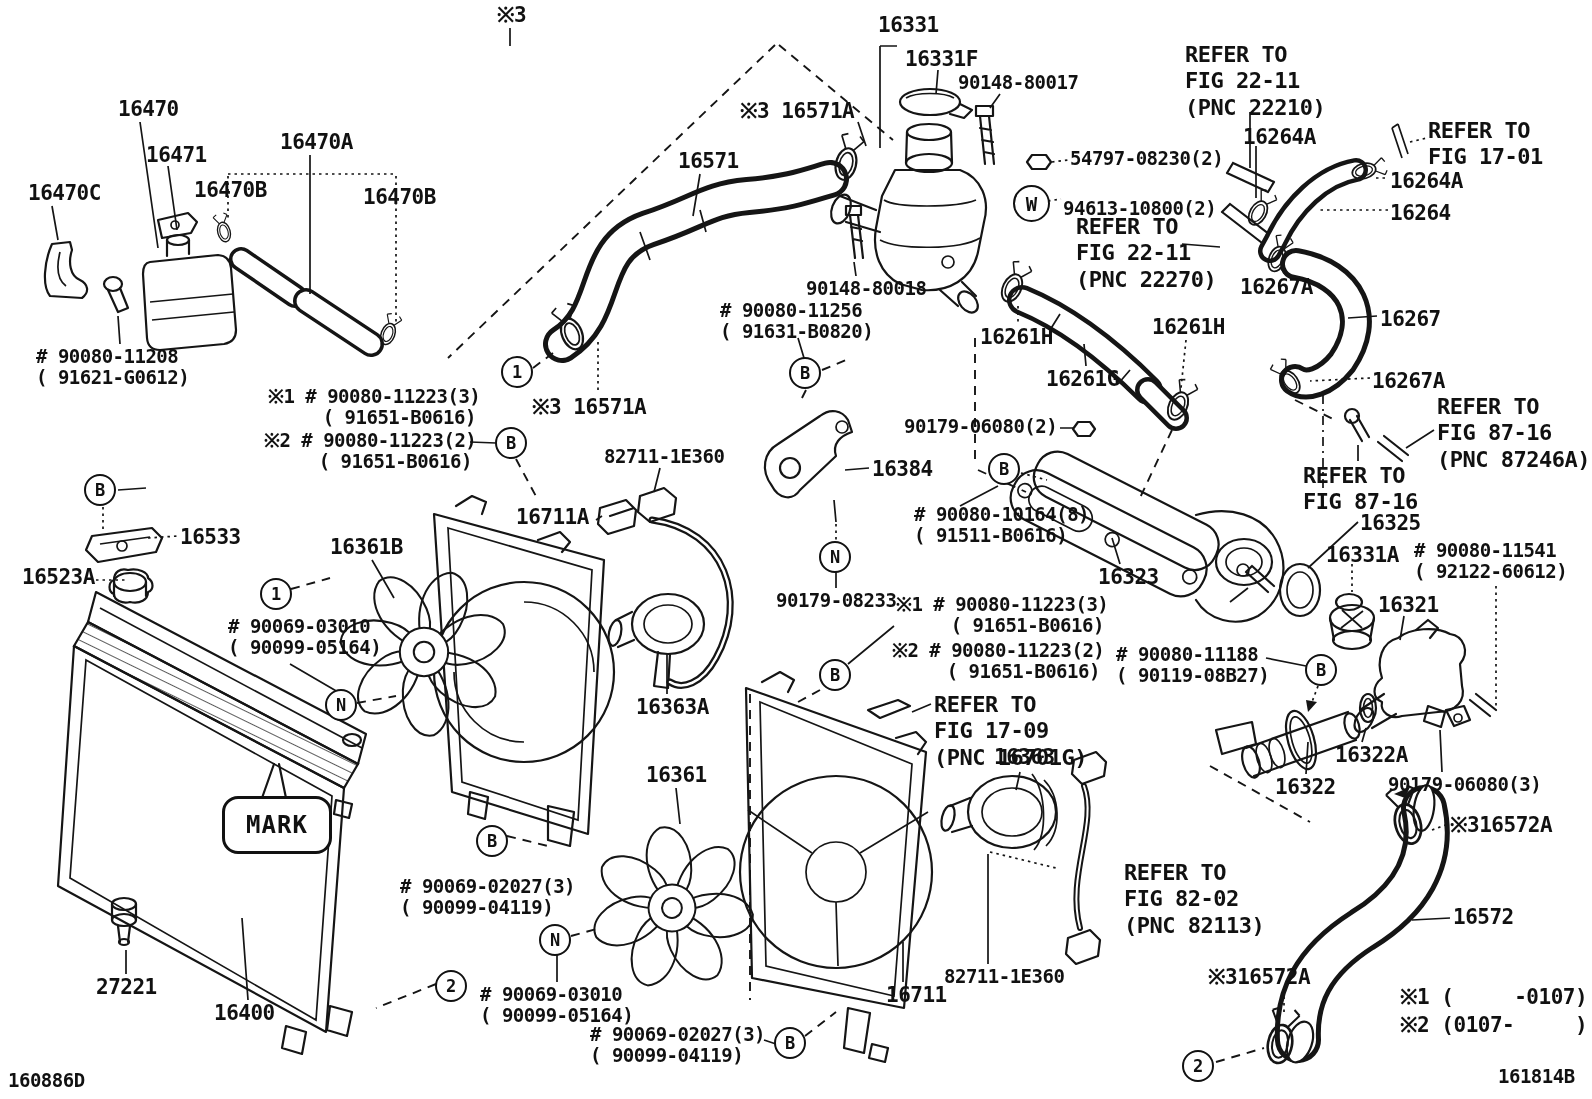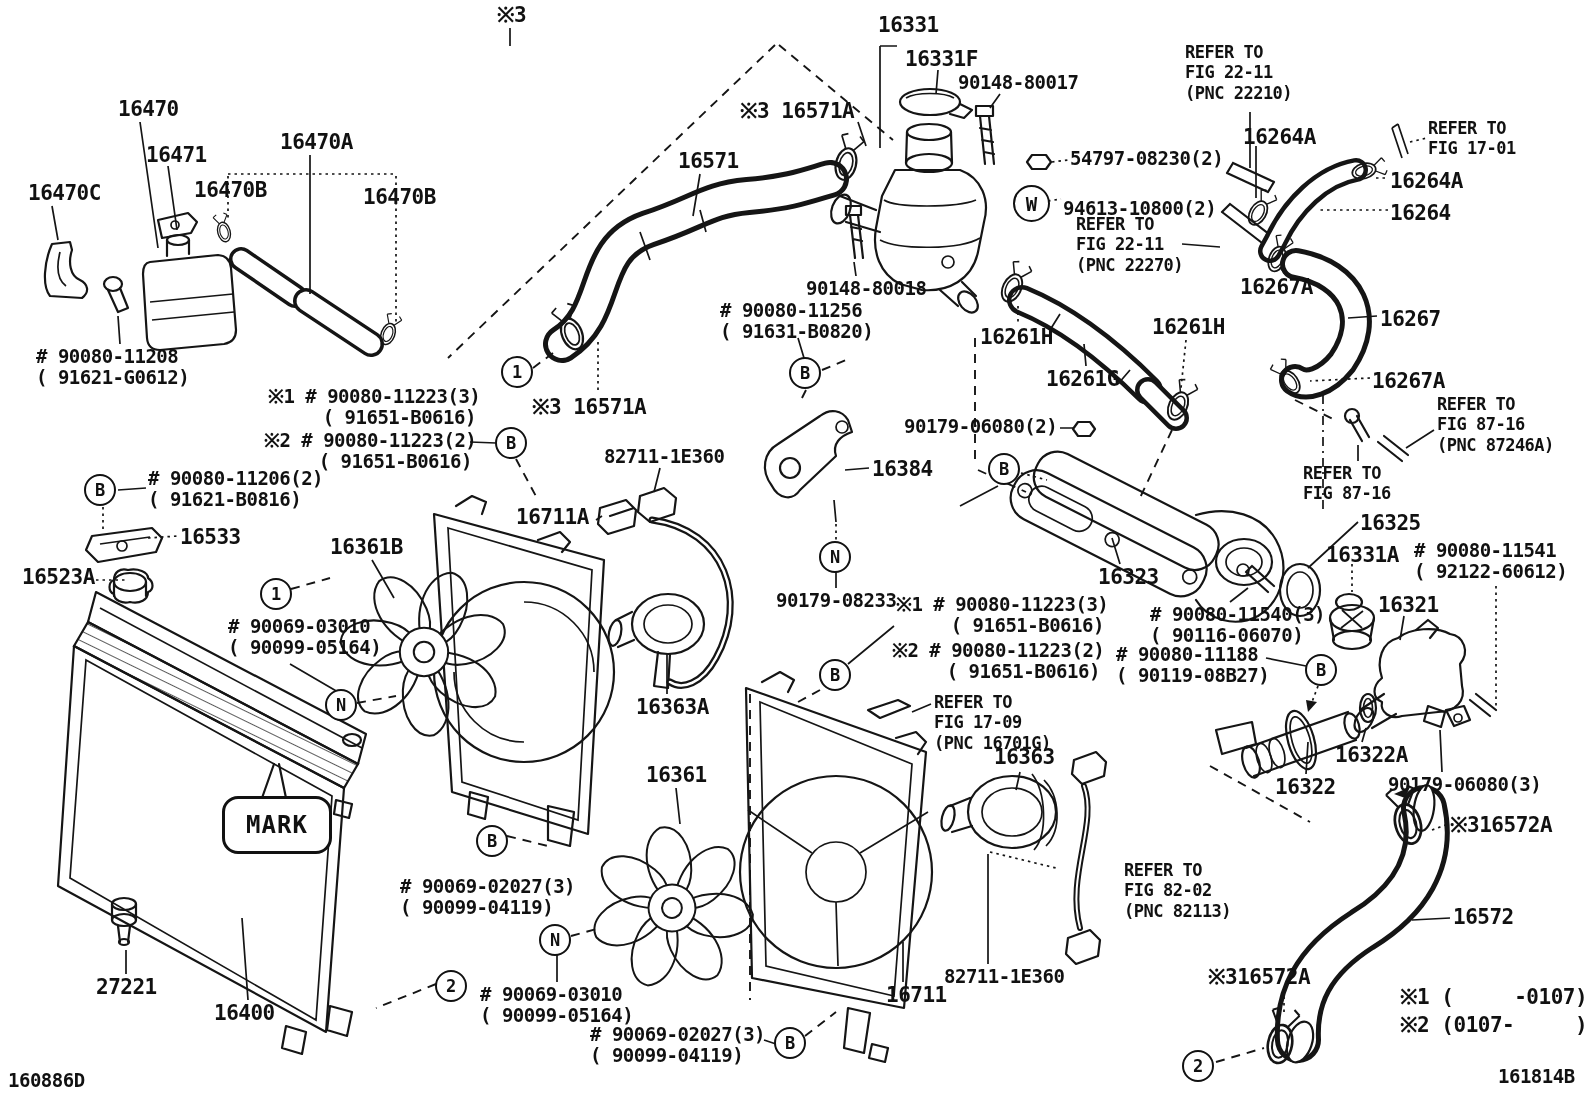--- a/index.html
+++ b/index.html
@@ -1,21 +1,21 @@
 <!DOCTYPE html>
 <html><head>
 <meta charset="utf-8">
 <style>
   html,body{margin:0;padding:0;background:#e8e8e8;}
   #stage{position:relative;width:1592px;height:1099px;background:#ffffff;overflow:hidden;
          font-family:"DejaVu Sans Mono","Liberation Mono",monospace;color:#111;}
   #art{position:absolute;left:0;top:0;}
   .lbl{position:absolute;font-weight:700;font-size:21px;line-height:1.1;white-space:pre;letter-spacing:-0.5px;}
   .num{font-size:19px;}
-  .ref{font-size:17px;line-height:1.2;}
+  .ref{font-size:22px;line-height:1.2;}
   .callout{position:absolute;width:28px;height:28px;border:2.5px solid #111;border-radius:50%;
            background:#fff;display:flex;align-items:center;justify-content:center;
            font-weight:700;font-size:17px;z-index:5;}
   .callout.w{width:33px;height:33px;font-size:19px;}
   #typetable{position:absolute;left:398px;top:46px;width:234px;height:114px;border:3px solid #111;background:#fff;}
   #typetable .hdr{display:flex;height:30px;border-bottom:3px solid #111;}
   #typetable .hdr div{flex:1;display:flex;align-items:center;justify-content:center;
                       font-weight:700;font-size:19px;letter-spacing:3px;}
   #typetable .hdr .cell-a{border-right:2px solid #111;}
   #typetable .bdy{display:flex;height:81px;}
@@ -376,43 +376,41 @@
 <div class="lbl num" style="left:720px;top:300px"># 90080-11256
 ( 91631-B0820)</div>
 <div class="lbl" style="left:980px;top:326px">16261H</div>
 <div class="lbl" style="left:1046px;top:368px">16261G</div>
 <div class="lbl" style="left:1152px;top:316px">16261H</div>
 <div class="lbl" style="left:532px;top:396px">※3 16571A</div>
 <div class="lbl num" style="left:268px;top:386px">※1 # 90080-11223(3)
      ( 91651-B0616)</div>
 <div class="lbl num" style="left:264px;top:430px">※2 # 90080-11223(2)
      ( 91651-B0616)</div>
-<div class="lbl num" style="left:148px;top:468px"># 90080-11206(2)
-( 91621-B0816)</div>
 <div class="lbl" style="left:180px;top:526px">16533</div>
 <div class="lbl" style="left:22px;top:566px">16523A</div>
 <div class="lbl num" style="left:604px;top:446px">82711-1E360</div>
 <div class="lbl" style="left:516px;top:506px">16711A</div>
 <div class="lbl" style="left:330px;top:536px">16361B</div>
 <div class="lbl num" style="left:228px;top:616px"># 90069-03010
 ( 90099-05164)</div>
 <div class="lbl num" style="left:904px;top:416px">90179-06080(2)</div>
 <div class="lbl" style="left:872px;top:458px">16384</div>
+<div class="lbl num" style="left:914px;top:504px"># 90080-10164(8)
+( 91511-B0616)</div>
 <div class="lbl" style="left:1098px;top:566px">16323</div>
 <div class="lbl ref" style="left:1303px;top:463px">REFER TO
 FIG 87-16</div>
 <div class="lbl ref" style="left:1437px;top:394px">REFER TO
 FIG 87-16
 (PNC 87246A)</div>
 <div class="lbl" style="left:1360px;top:512px">16325</div>
 <div class="lbl" style="left:1326px;top:544px">16331A</div>
 <div class="lbl num" style="left:1414px;top:540px"># 90080-11541
 ( 92122-60612)</div>
-<div class="lbl num" style="left:1150px;top:604px"># 90080-11540(3)
-( 90116-06070)</div>
 <div class="lbl num" style="left:1116px;top:644px"># 90080-11188
 ( 90119-08B27)</div>
 <div class="lbl" style="left:1378px;top:594px">16321</div>
 <div class="lbl num" style="left:776px;top:590px">90179-08233</div>
 <div class="lbl num" style="left:896px;top:594px">※1 # 90080-11223(3)
      ( 91651-B0616)</div>
 <div class="lbl num" style="left:892px;top:640px">※2 # 90080-11223(2)
      ( 91651-B0616)</div>
 <div class="lbl ref" style="left:934px;top:692px">REFER TO
 FIG 17-09

